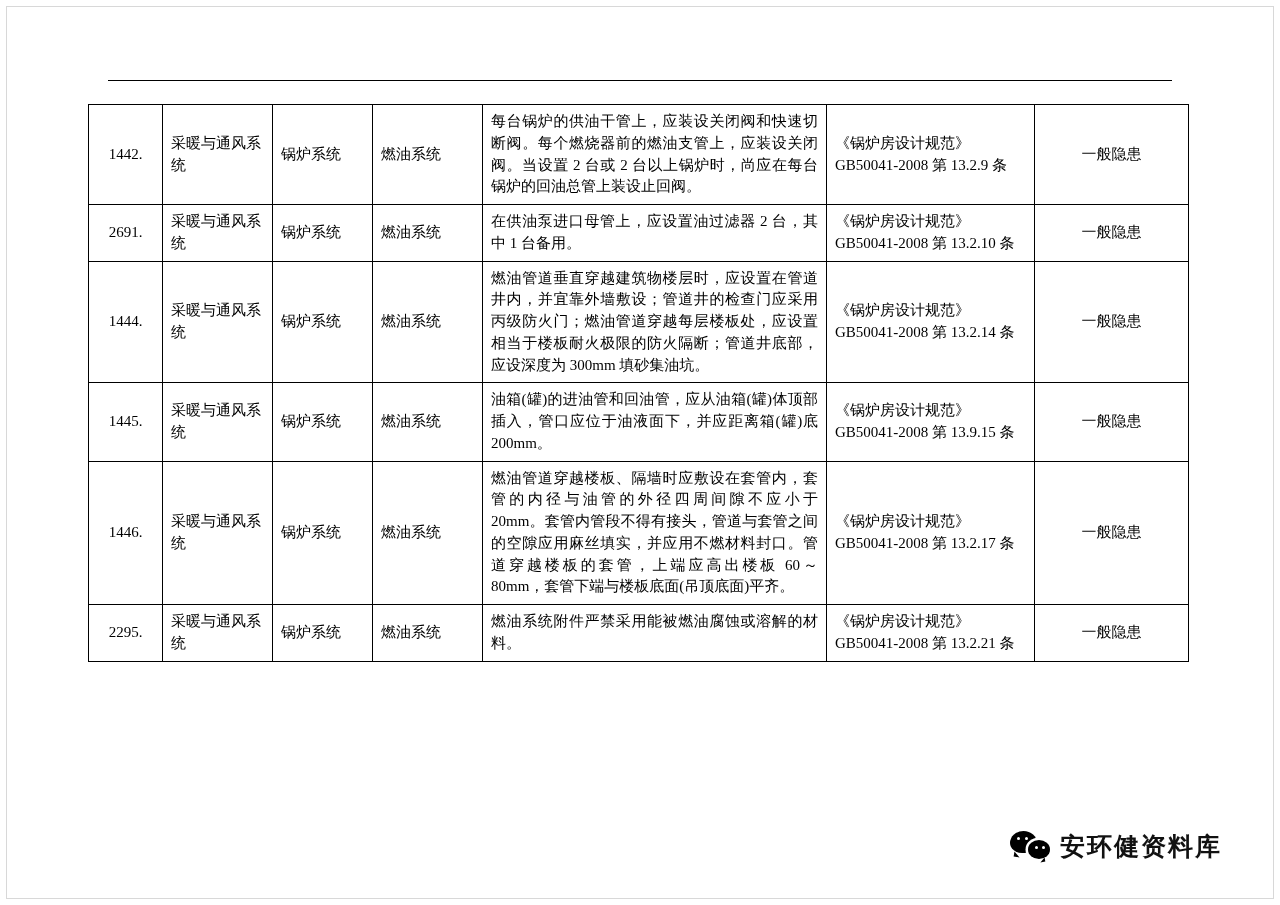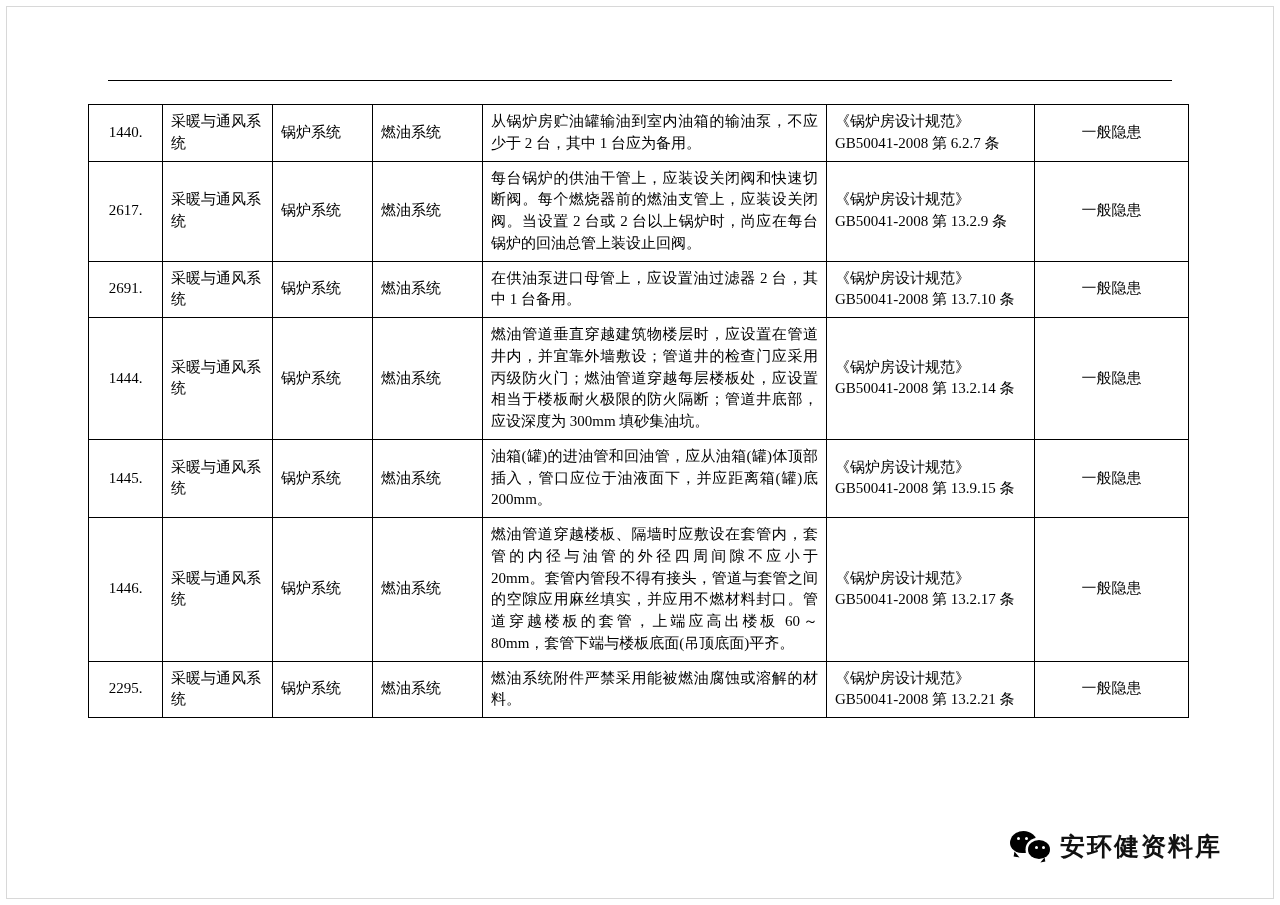--- a/index.html
+++ b/index.html
@@ -175,56 +175,44 @@
         <col class="c-no">
         <col class="c-sys">
         <col class="c-sub">
         <col class="c-sub2">
         <col class="c-desc">
         <col class="c-ref">
         <col class="c-level">
       </colgroup>
       <tbody>
 
-        <tr>
-          <td class="c-no">1440.</td>
-          <td class="c-sys">采暖与通风系统</td>
-          <td class="c-sub">锅炉系统</td>
-          <td class="c-sub2">燃油系统</td>
-          <td class="c-desc">从锅炉房贮油罐输油到室内油箱的输油泵，不应少于 2 台，其中 1 台应为备用。</td>
-          <td class="c-ref">
-              <span class="ref-line">《锅炉房设计规范》</span>
-              <span class="ref-line">GB50041-2008 第 6.2.7 条</span>
-            </td>
-          <td class="c-level">一般隐患</td>
-        </tr>
-
-
-        <tr>
-          <td class="c-no">2617.</td>
+
+
+        <tr>
+          <td class="c-no">1442.</td>
           <td class="c-sys">采暖与通风系统</td>
           <td class="c-sub">锅炉系统</td>
           <td class="c-sub2">燃油系统</td>
           <td class="c-desc">每台锅炉的供油干管上，应装设关闭阀和快速切断阀。每个燃烧器前的燃油支管上，应装设关闭阀。当设置 2 台或 2 台以上锅炉时，尚应在每台锅炉的回油总管上装设止回阀。</td>
           <td class="c-ref">
               <span class="ref-line">《锅炉房设计规范》</span>
               <span class="ref-line">GB50041-2008 第 13.2.9 条</span>
             </td>
           <td class="c-level">一般隐患</td>
         </tr>
 
         <tr>
           <td class="c-no">2691.</td>
           <td class="c-sys">采暖与通风系统</td>
           <td class="c-sub">锅炉系统</td>
           <td class="c-sub2">燃油系统</td>
           <td class="c-desc">在供油泵进口母管上，应设置油过滤器 2 台，其中 1 台备用。</td>
           <td class="c-ref">
               <span class="ref-line">《锅炉房设计规范》</span>
-              <span class="ref-line">GB50041-2008 第 13.7.10 条</span>
+              <span class="ref-line">GB50041-2008 第 13.2.10 条</span>
             </td>
           <td class="c-level">一般隐患</td>
         </tr>
 
         <tr>
           <td class="c-no">1444.</td>
           <td class="c-sys">采暖与通风系统</td>
           <td class="c-sub">锅炉系统</td>
           <td class="c-sub2">燃油系统</td>
           <td class="c-desc">燃油管道垂直穿越建筑物楼层时，应设置在管道井内，并宜靠外墙敷设；管道井的检查门应采用丙级防火门；燃油管道穿越每层楼板处，应设置相当于楼板耐火极限的防火隔断；管道井底部，应设深度为 300mm 填砂集油坑。</td>

